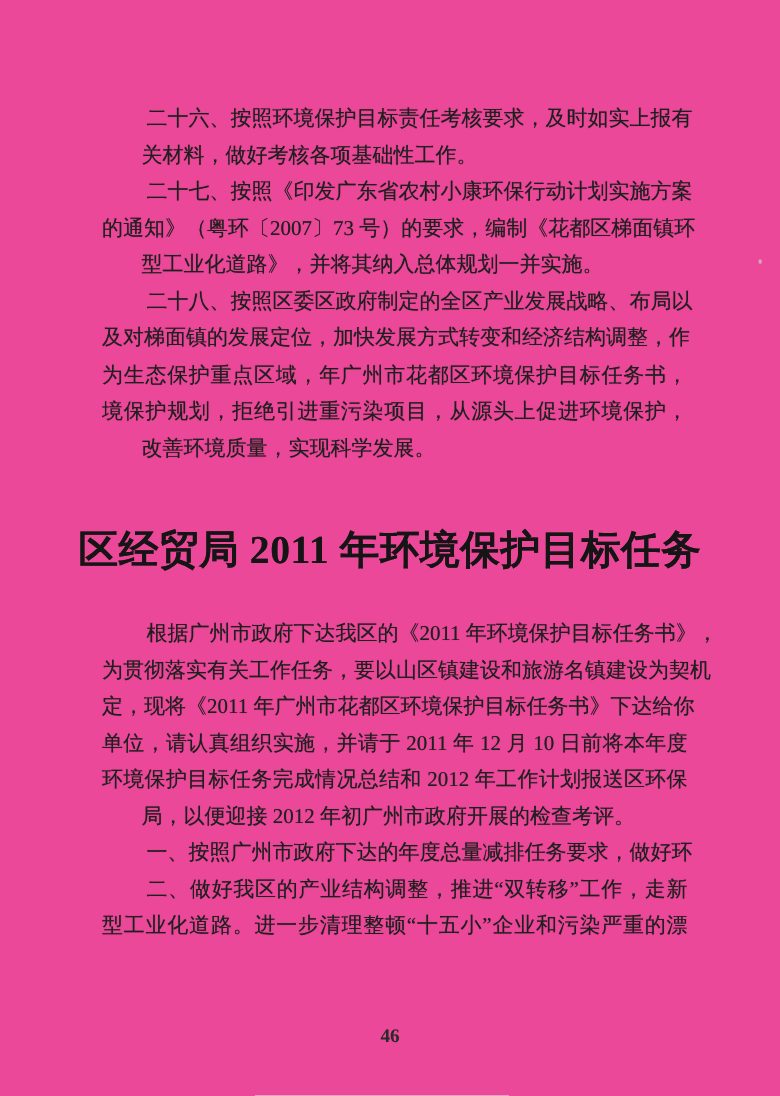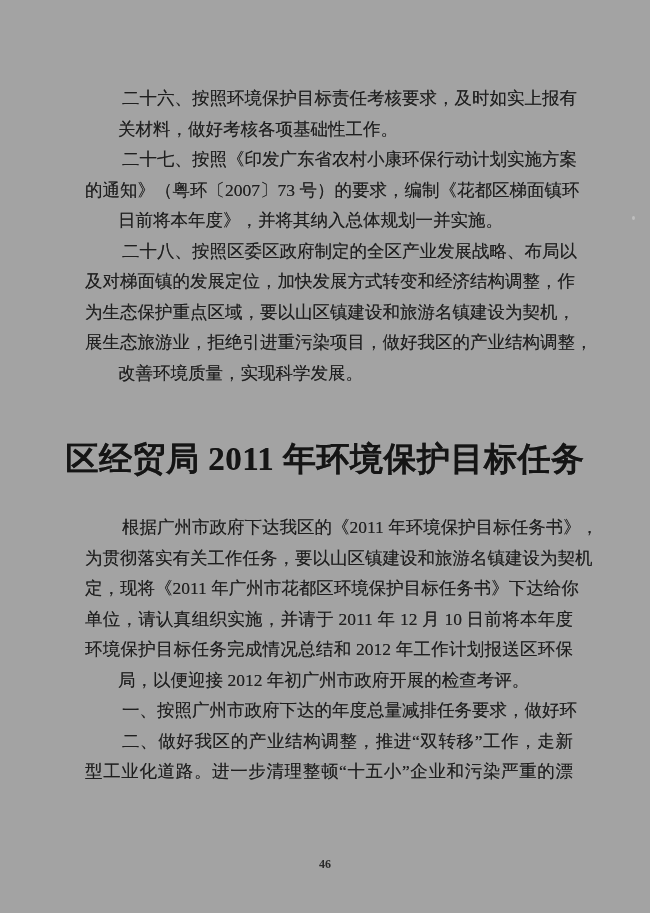--- a/index.html
+++ b/index.html
@@ -5,21 +5,21 @@
   html, body {
     margin: 0;
     padding: 0;
     background: #e8e8e8;
   }
   .page {
     position: relative;
     width: 650px;
     height: 913px;
     margin: 0;
-    background: #a3a3a3;
+    background: #ec4899;
     overflow: hidden;
     font-family: "Liberation Serif", "DejaVu Serif", serif;
     color: #1f1f1f;
   }
   .text-col {
     position: absolute;
     left: 85px;
     width: 488px;
   }
   .text-col.upper { top: 83px; }
@@ -48,21 +48,21 @@
     letter-spacing: 0.5px;
     color: #151515;
     text-shadow: 0 0 0.5px rgba(20,20,20,0.7);
   }
   .page-number {
     position: absolute;
     top: 856px;
     left: 0;
     width: 650px;
     text-align: center;
-    font-size: 12px;
+    font-size: 16px;
     font-weight: 700;
     line-height: 16px;
     color: #2a2a2a;
   }
   .speck {
     position: absolute;
     left: 632px;
     top: 216px;
     width: 3px;
     height: 4px;
@@ -76,26 +76,26 @@
 
 <div class="page">
 
   <div class="text-col upper">
 
     <div class="line indent">二十六、按照环境保护目标责任考核要求，及时如实上报有</div>
     <div class="line last">关材料，做好考核各项基础性工作。</div>
 
     <div class="line indent">二十七、按照《印发广东省农村小康环保行动计划实施方案</div>
     <div class="line">的通知》（粤环〔2007〕73 号）的要求，编制《花都区梯面镇环</div>
-    <div class="line last">日前将本年度》，并将其纳入总体规划一并实施。</div>
+    <div class="line last">型工业化道路》，并将其纳入总体规划一并实施。</div>
 
     <div class="line indent">二十八、按照区委区政府制定的全区产业发展战略、布局以</div>
     <div class="line">及对梯面镇的发展定位，加快发展方式转变和经济结构调整，作</div>
-    <div class="line">为生态保护重点区域，要以山区镇建设和旅游名镇建设为契机，</div>
-    <div class="line">展生态旅游业，拒绝引进重污染项目，做好我区的产业结构调整，</div>
+    <div class="line">为生态保护重点区域，年广州市花都区环境保护目标任务书，</div>
+    <div class="line">境保护规划，拒绝引进重污染项目，从源头上促进环境保护，</div>
     <div class="line last">改善环境质量，实现科学发展。</div>
   </div>
 
   <h1 class="heading">区经贸局 2011 年环境保护目标任务</h1>
 
   <div class="text-col lower">
 
     <div class="line indent">根据广州市政府下达我区的《2011 年环境保护目标任务书》，</div>
     <div class="line">为贯彻落实有关工作任务，要以山区镇建设和旅游名镇建设为契机</div>
     <div class="line">定，现将《2011 年广州市花都区环境保护目标任务书》下达给你</div>

